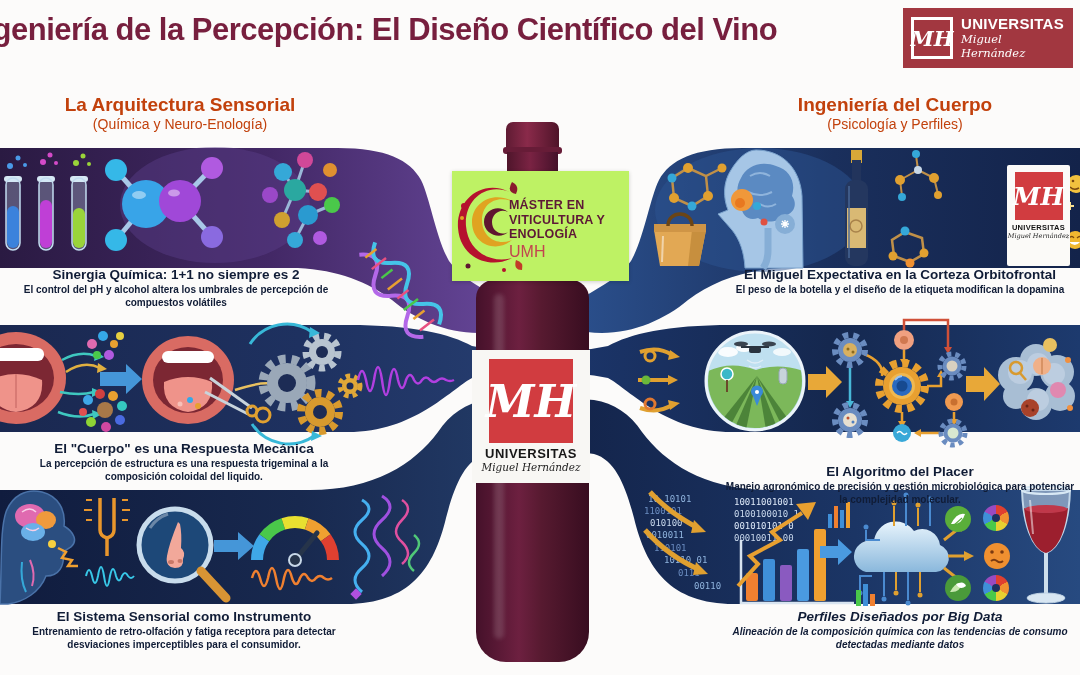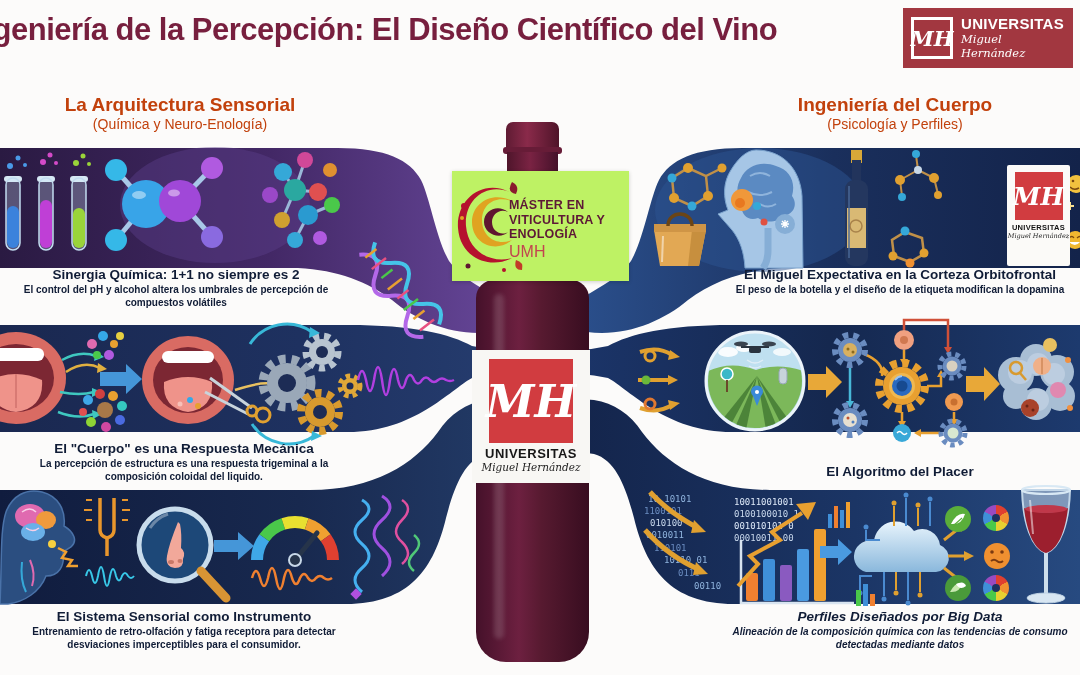--- a/index.html
+++ b/index.html
@@ -638,20 +638,21 @@
   <div class="caption cap-l3">
     <div class="t">El Sistema Sensorial como Instrumento</div>
     <div class="d">Entrenamiento de retro-olfación y fatiga receptora para detectar desviaciones imperceptibles para el consumidor.</div>
   </div>
   <div class="caption cap-r1">
     <div class="t">El Miguel Expectativa en la Corteza Orbitofrontal</div>
     <div class="d">El peso de la botella y el diseño de la etiqueta modifican la dopamina</div>
   </div>
   <div class="caption cap-r2">
     <div class="t">El Algoritmo del Placer</div>
+    <div class="d">Manejo agronómico de precisión y gestión microbiológica para potenciar la complejidad molecular.</div>
   </div>
   <div class="caption cap-r3">
     <div class="t">Perfiles Diseñados por Big Data</div>
     <div class="d">Alineación de la composición química con las tendencias de consumo detectadas mediante datos</div>
   </div>
 
   <div class="bottle-cap"></div>
   <div class="bottle-rim"></div>
   <div class="bottle-neck"></div>
   <div class="bottle-body"></div>

